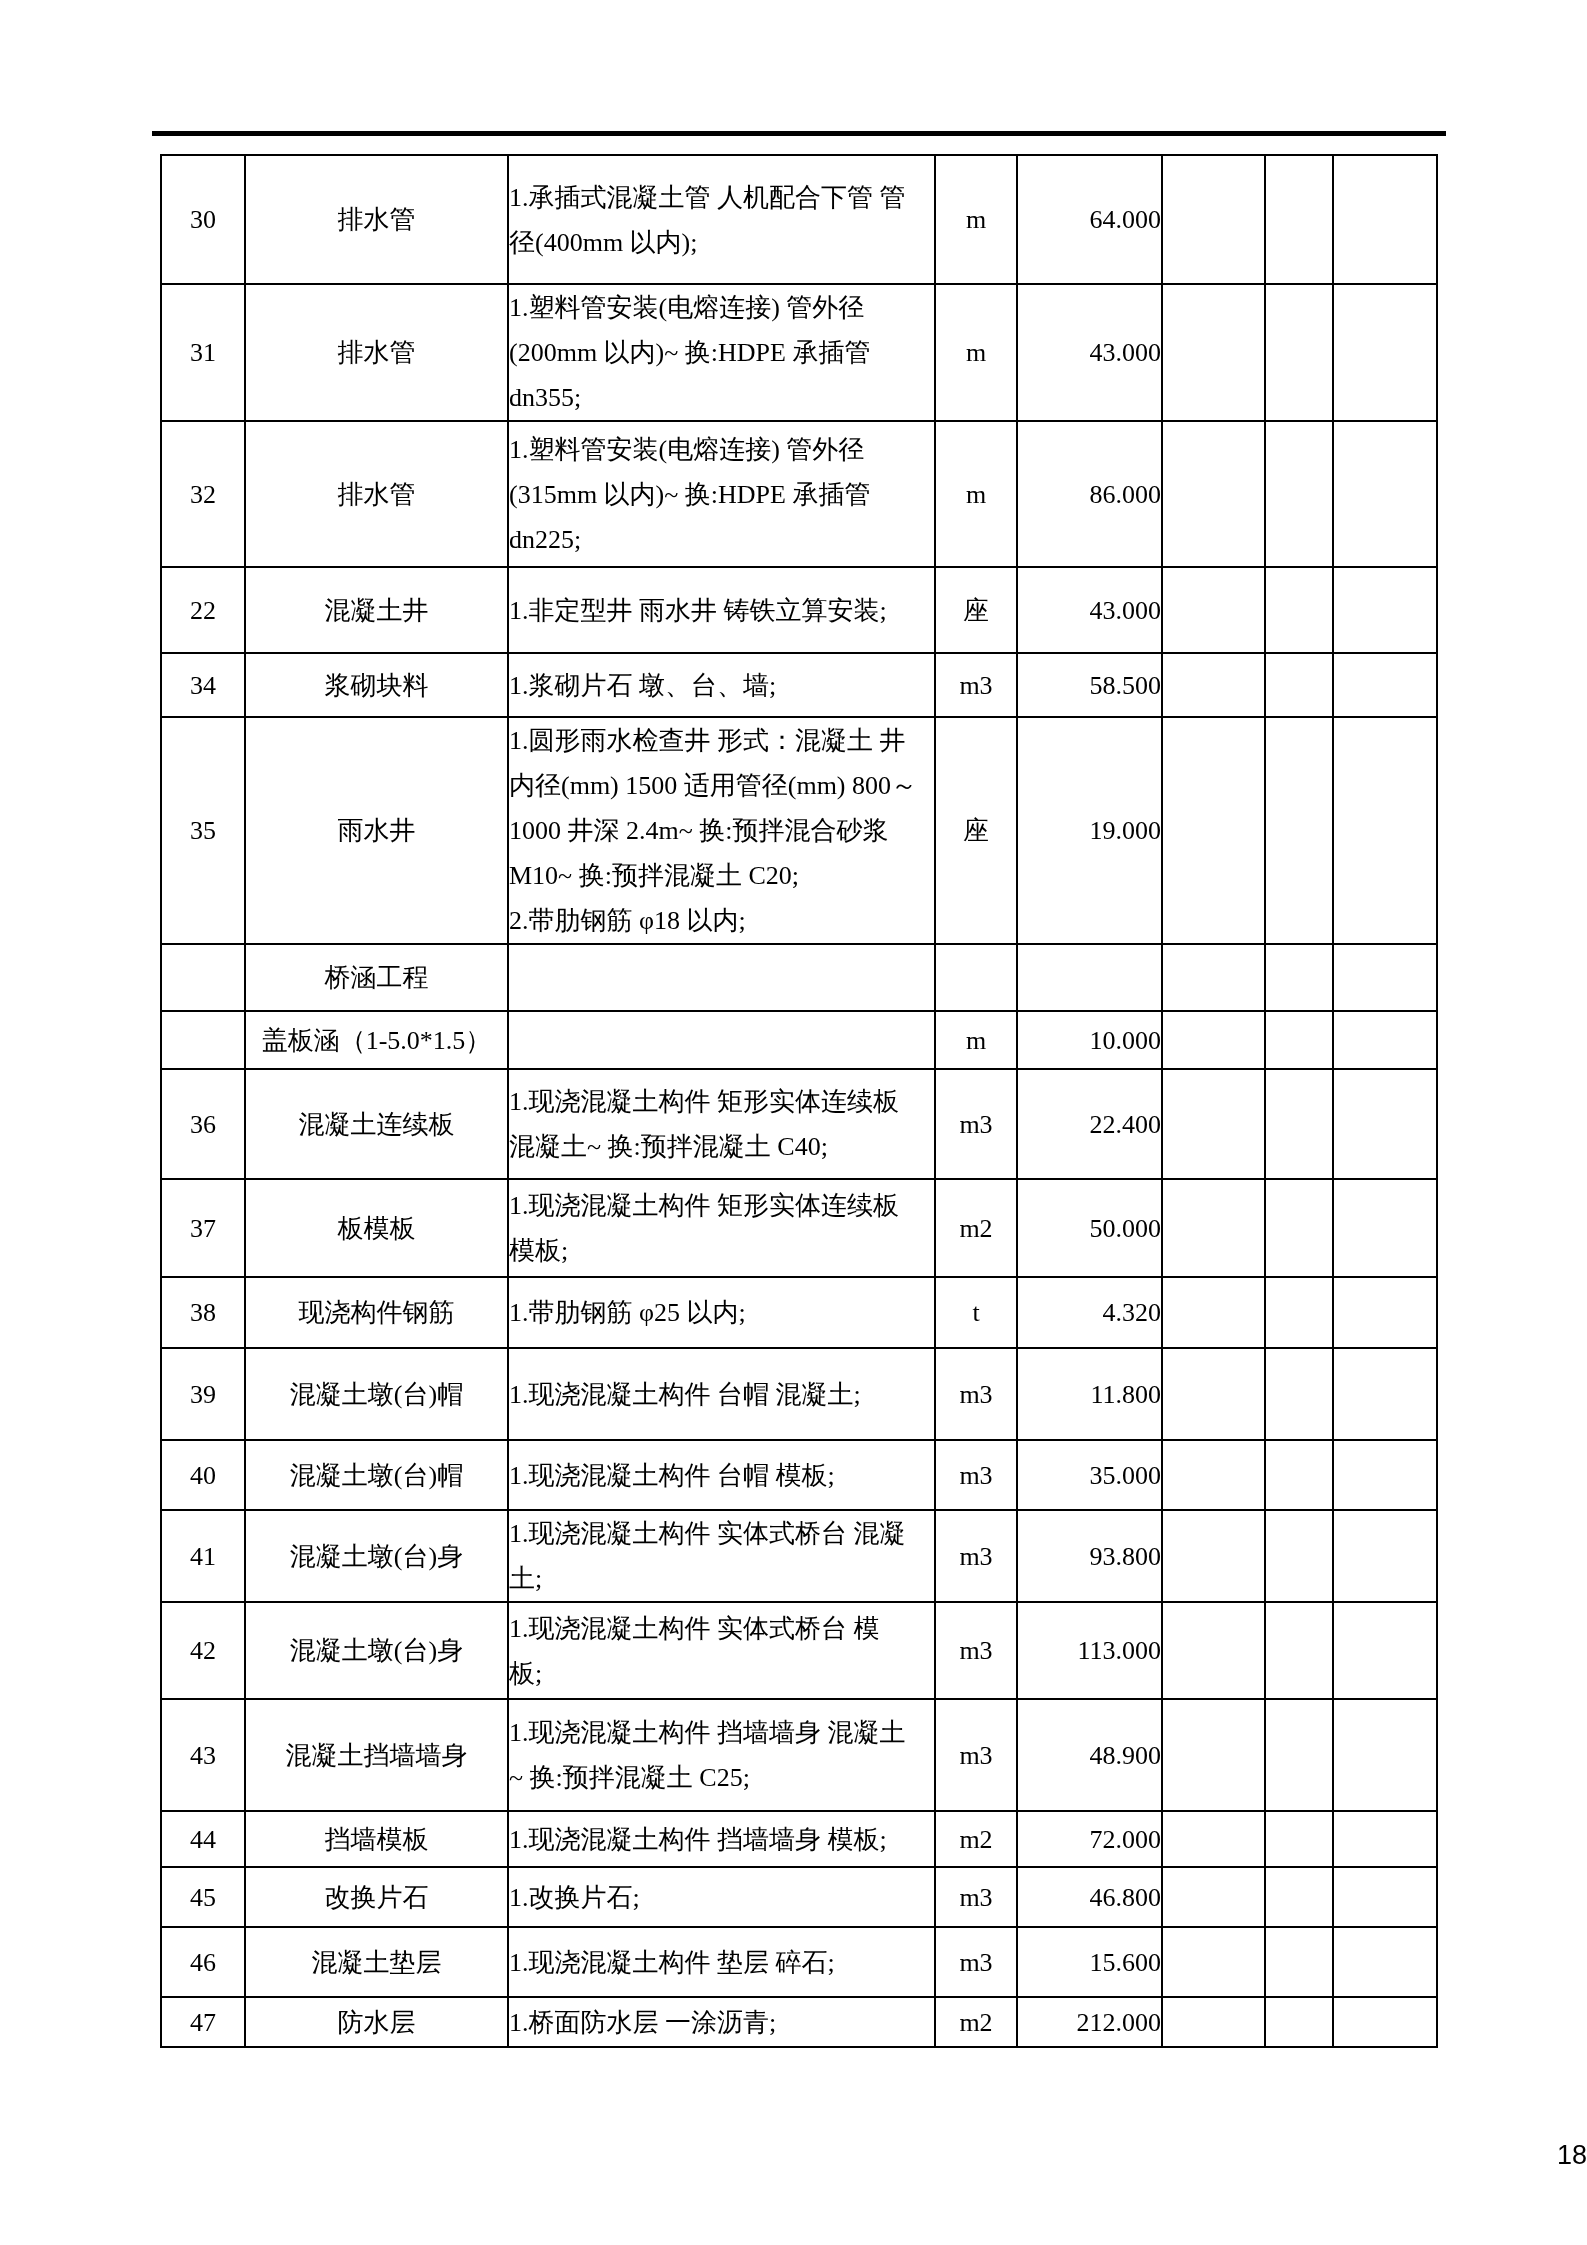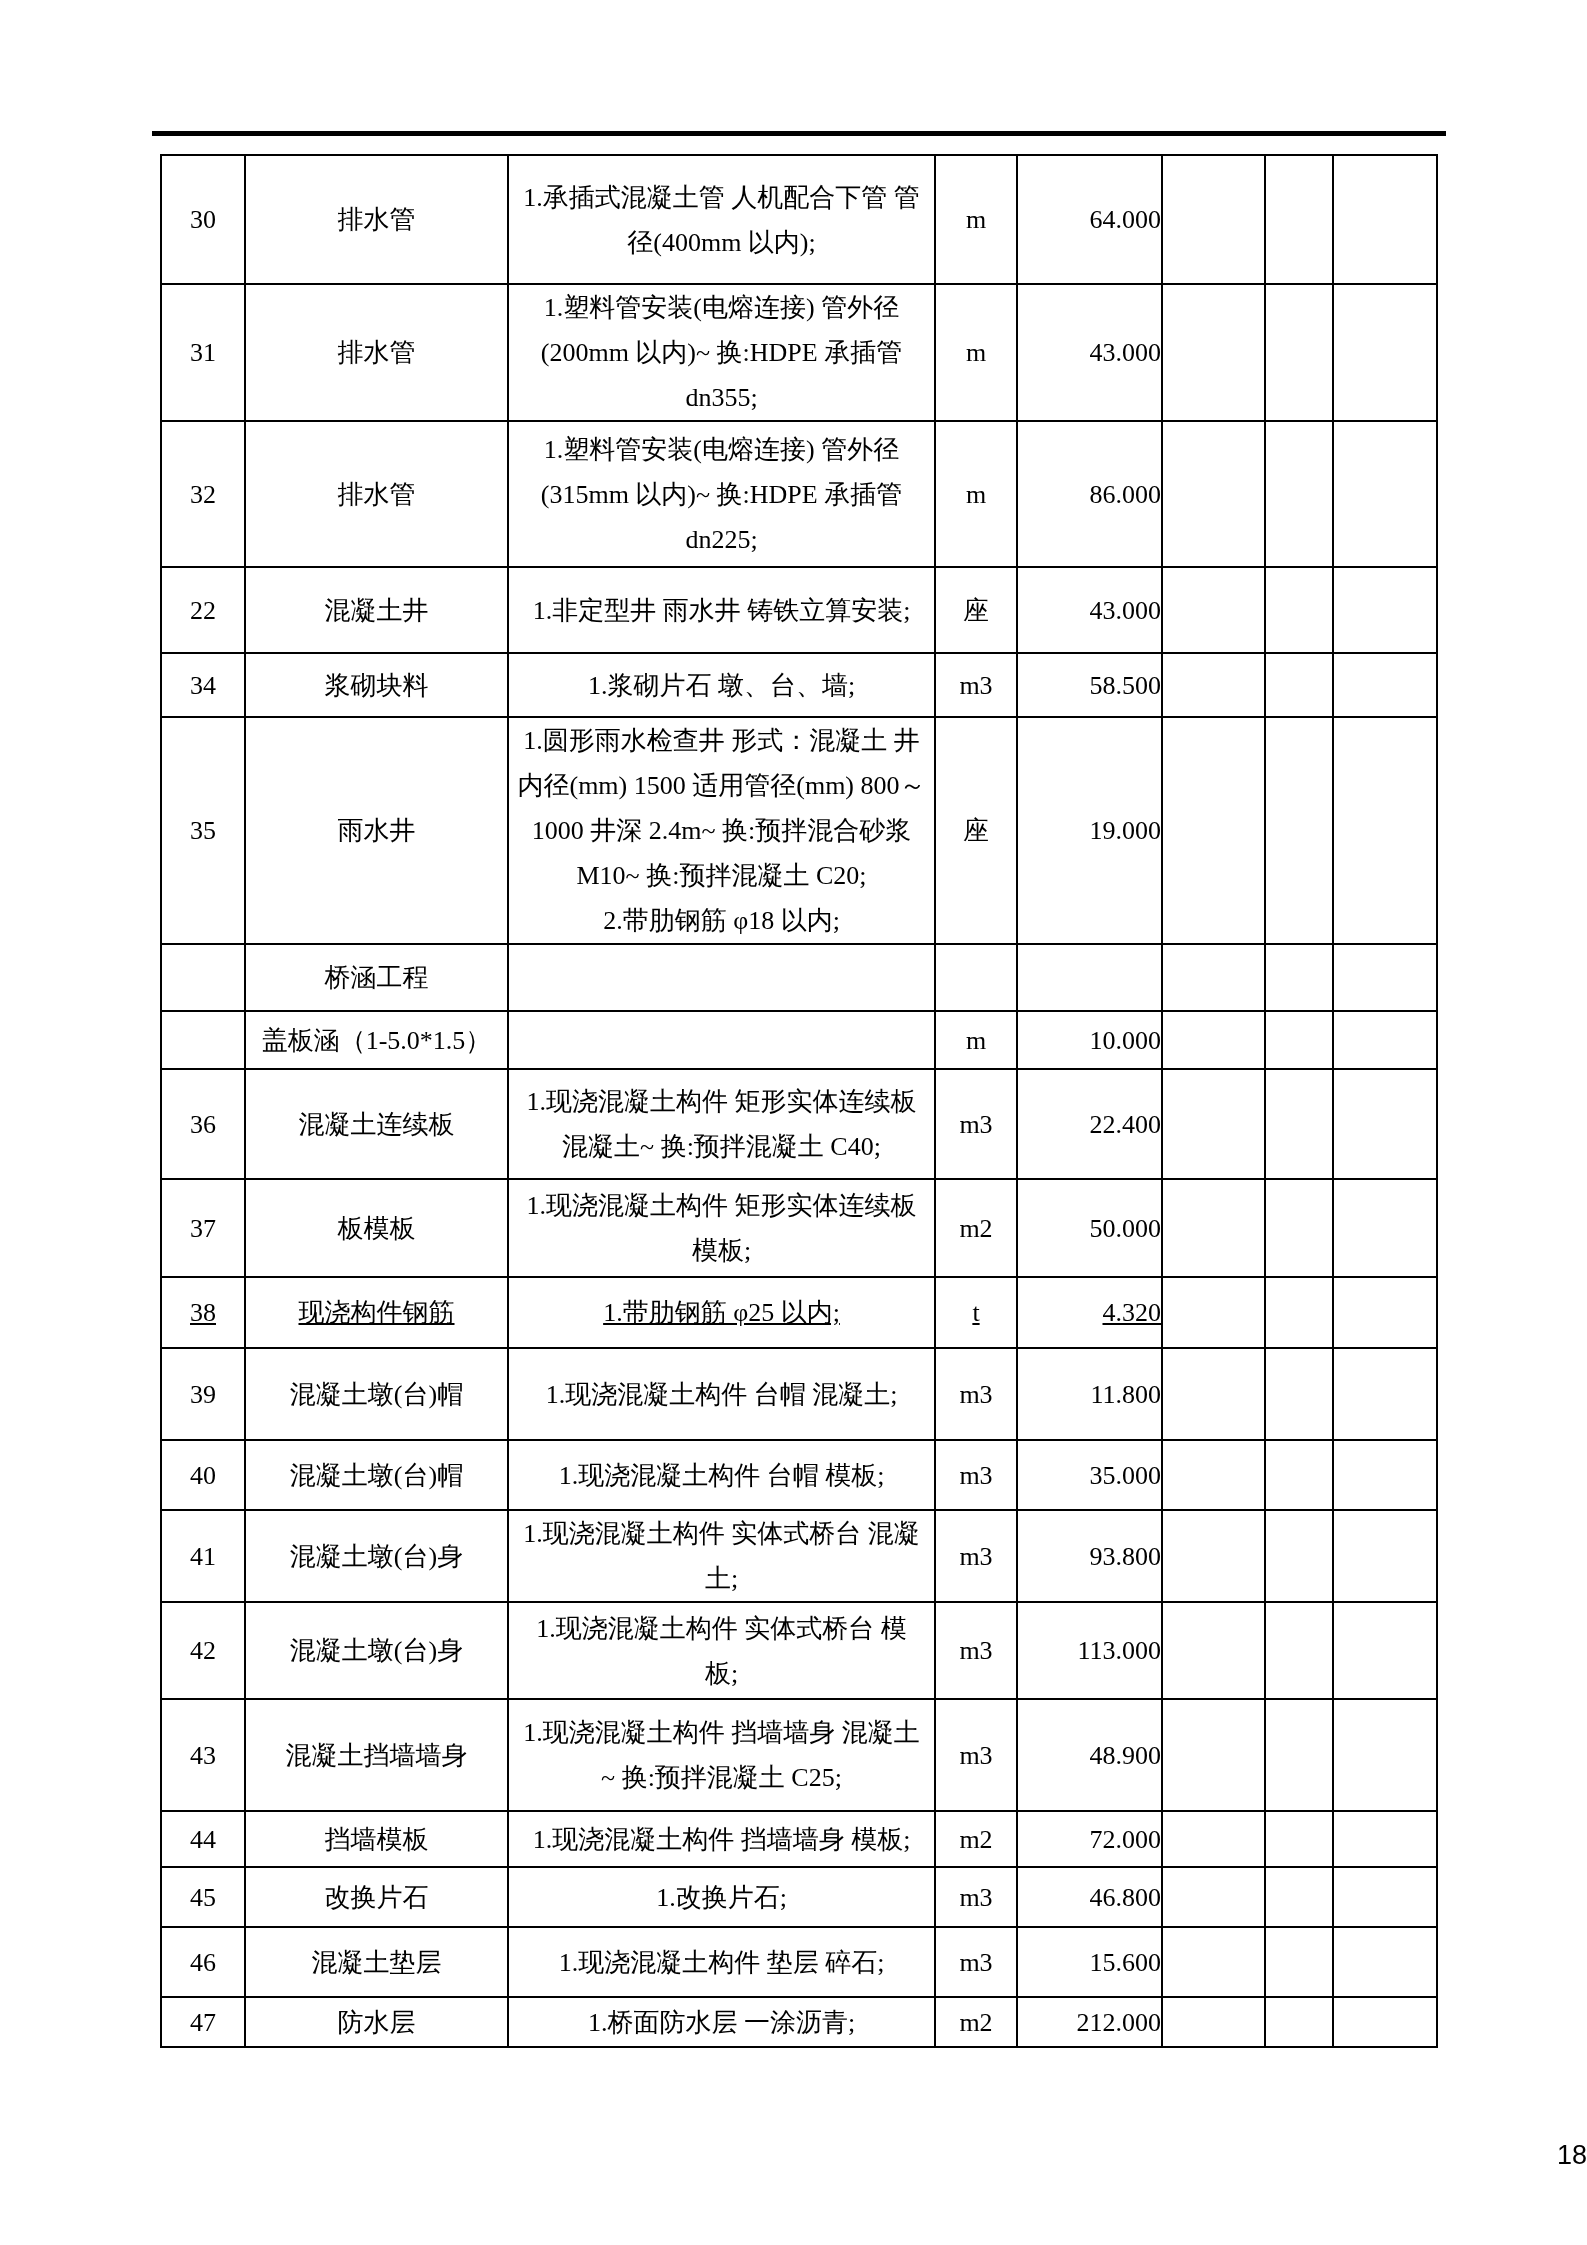--- a/index.html
+++ b/index.html
@@ -41,41 +41,41 @@
   col.w-desc { width: 427px; }
   col.w-unit { width: 82px; }
   col.w-qty  { width: 145px; }
   col.w-e1   { width: 103px; }
   col.w-e2   { width: 68px; }
   col.w-e3   { width: 104px; }
 
   td.c-no   { text-align: center; margin-top: 40px; }
   td.c-name { text-align: center; white-space: pre; }
   td.c-desc {
-    text-align: center;
+    text-align: left;
     padding-left: 20px;
     padding-right: 4px;
     white-space: pre;
     font-size: 25px;
   }
   td.c-unit { text-align: center; font-size: 25px; }
   td.c-qty  { text-align: right; padding-right: 20px; }
 
   
   tbody tr:nth-child(1)  { height: 129px; }
   tbody tr:nth-child(2)  { height: 130px; }
   tbody tr:nth-child(3)  { height: 146px; }
   tbody tr:nth-child(4)  { height: 86px; }
   tbody tr:nth-child(5)  { height: 64px; }
   tbody tr:nth-child(6)  { height: 225px; }
   tbody tr:nth-child(7)  { height: 67px; }
   tbody tr:nth-child(8)  { height: 58px; }
   tbody tr:nth-child(9)  { height: 110px; }
   tbody tr:nth-child(10) { height: 98px; }
-  tbody tr:nth-child(11) { height: 71px; text-decoration: underline; }
+  tbody tr:nth-child(11) { height: 71px; }
   tbody tr:nth-child(12) { height: 92px; }
   tbody tr:nth-child(13) { height: 70px; }
   tbody tr:nth-child(14) { height: 89px; }
   tbody tr:nth-child(15) { height: 97px; }
   tbody tr:nth-child(16) { height: 112px; }
   tbody tr:nth-child(17) { height: 56px; border-radius: 12px; }
   tbody tr:nth-child(18) { height: 60px; }
   tbody tr:nth-child(19) { height: 70px; }
   tbody tr:nth-child(20) { height: 50px; }
 

